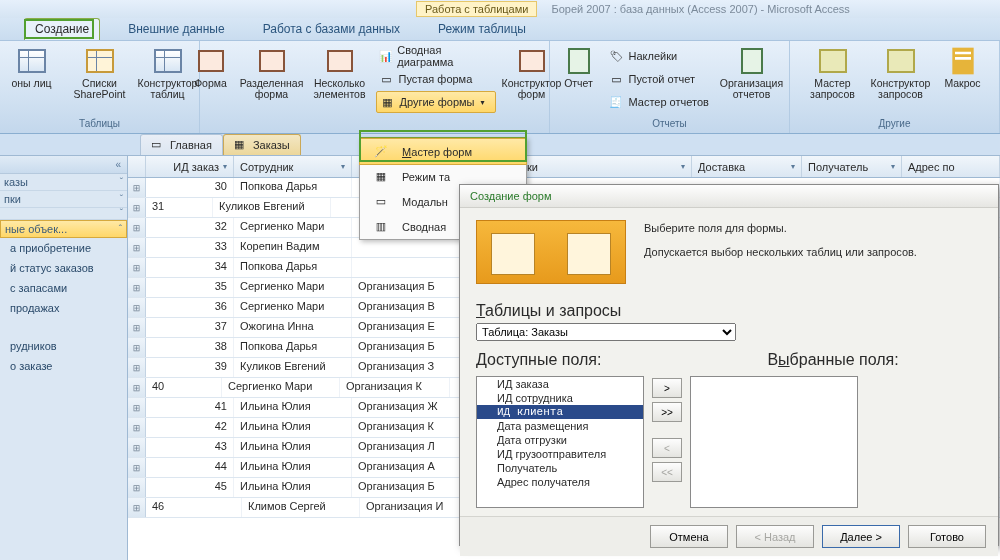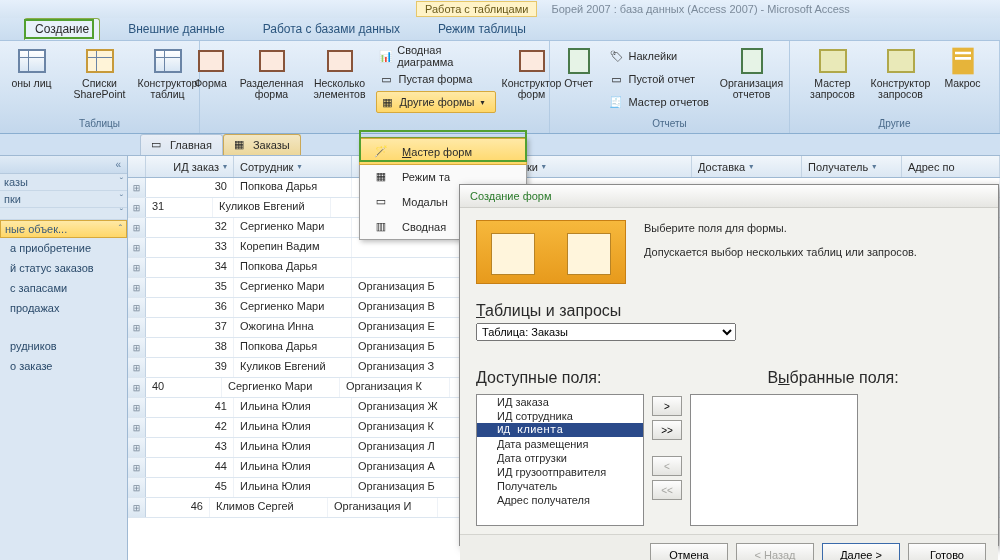--- a/index.html
+++ b/index.html
@@ -43,21 +43,21 @@
   
   .navpane { width:128px; background:#dbe7f3; border-right:1px solid #9fb9d3; display:flex; flex-direction:column; font-size:11px; }
   .nav-hdr { background:linear-gradient(#e0ebf6,#c9dbed); padding:3px 6px; display:flex; justify-content:space-between; align-items:center; border-bottom:1px solid #b5c9dd; }
   .nav-grp { padding:2px 4px; border-bottom:1px solid #c7d7e7; display:flex; justify-content:space-between; align-items:center; color:#3a5a7a; cursor:pointer; }
   .nav-grp.sel { background:linear-gradient(#ffe9a6,#ffd768); border:1px solid #d6a93d; }
   .nav-item { padding:4px 6px 4px 10px; color:#2a4a6a; cursor:pointer; }
   .chev { font-size:10px; color:#5a7a9a; }
   
   .sheet { flex:1; background:#fff; overflow:hidden; position:relative; }
   .col-hdrs { display:flex; background:linear-gradient(#f1f6fb,#dbe7f3); border-bottom:1px solid #9fb9d3; height:22px; }
-  .col-hdr { border-right:1px solid #c3d3e3; padding:3px 6px; font-size:11px; display:flex; align-items:center; cursor:pointer; }
+  .col-hdr { border-right:1px solid #c3d3e3; padding:3px 6px; font-size:11px; display:flex; align-items:center; justify-content:space-between; cursor:pointer; }
   .col-hdr .dd { font-size:8px; color:#5a7a9a; margin-left:4px; }
   .rows { }
   .row { display:flex; height:20px; border-bottom:1px solid #dce6f0; }
   .row .sel { width:18px; background:linear-gradient(#eef4fa,#dbe7f2); border-right:1px solid #c3d3e3; display:flex; align-items:center; justify-content:center; color:#7a8a9a; font-size:9px; cursor:pointer;}
   .row .cell { border-right:1px solid #eef2f7; padding:2px 6px; font-size:11px; overflow:hidden; white-space:nowrap; }
   .row.sel-row .cell:first-of-type { background:#3a5a8a; color:#fff; }
   
   .dropdown { position:absolute; top:96px; left:359px; width:168px; background:#fafafa; border:1px solid #a0a0a0; box-shadow:2px 2px 5px rgba(0,0,0,.25); border-top:2px solid #7aa032; z-index:5; }
   .dropdown .dd-item { display:flex; align-items:center; gap:8px; padding:6px 8px; font-size:11px; cursor:pointer; }
   .dropdown .dd-item.hi { background:linear-gradient(#ffe9a6,#ffd768); border:1px solid #d6a93d; margin:-1px; }
@@ -441,21 +441,21 @@
           </div>
           <div class="row">
             <div class="sel">⊞</div>
             <div class="cell" style="width:88px;text-align:right">45</div>
             <div class="cell" style="width:118px">Ильина Юлия</div>
             <div class="cell" style="width:110px">Организация Б</div>
             <div class="cell" style="flex:1"></div>
           </div>
           <div class="row">
             <div class="sel">⊞</div>
-            <div class="cell" style="width:64px;text-align:right">46</div>
+            <div class="cell" style="width:96px;">46</div>
             <div class="cell" style="width:118px">Климов Сергей</div>
             <div class="cell" style="width:110px">Организация И</div>
             <div class="cell" style="flex:1"></div>
           </div>
         </div>
     </div>
   </div>
 
   <div class="wizard">
     <div class="wiz-title">Создание форм</div>
@@ -463,21 +463,21 @@
       <div class="banner-img"></div>
       <div class="banner-txt">
         <div>Выберите поля для формы.</div>
         <div style="height:8px"></div>
         <div>Допускается выбор нескольких таблиц или запросов.</div>
       </div>
     </div>
     <div class="body">
       <div class="lbl"><span style="text-decoration:underline">Т</span>аблицы и запросы</div>
       <select><option>Таблица: Заказы</option></select>
-      <div style="display:flex;gap:166px;margin-top:22px">
+      <div style="display:flex;gap:166px;margin-top:4px">
         <div class="lbl"><span style="text-decoration:underline">Д</span>оступные поля:</div>
         <div class="lbl">В<span style="text-decoration:underline">ы</span>бранные поля:</div>
       </div>
       <div class="lists">
         <div class="listbox" id="avail">
             <div class="opt">ИД заказа</div>
             <div class="opt">ИД сотрудника</div>
             <div class="opt sel">ИД клиента</div>
             <div class="opt">Дата размещения</div>
             <div class="opt">Дата отгрузки</div>

